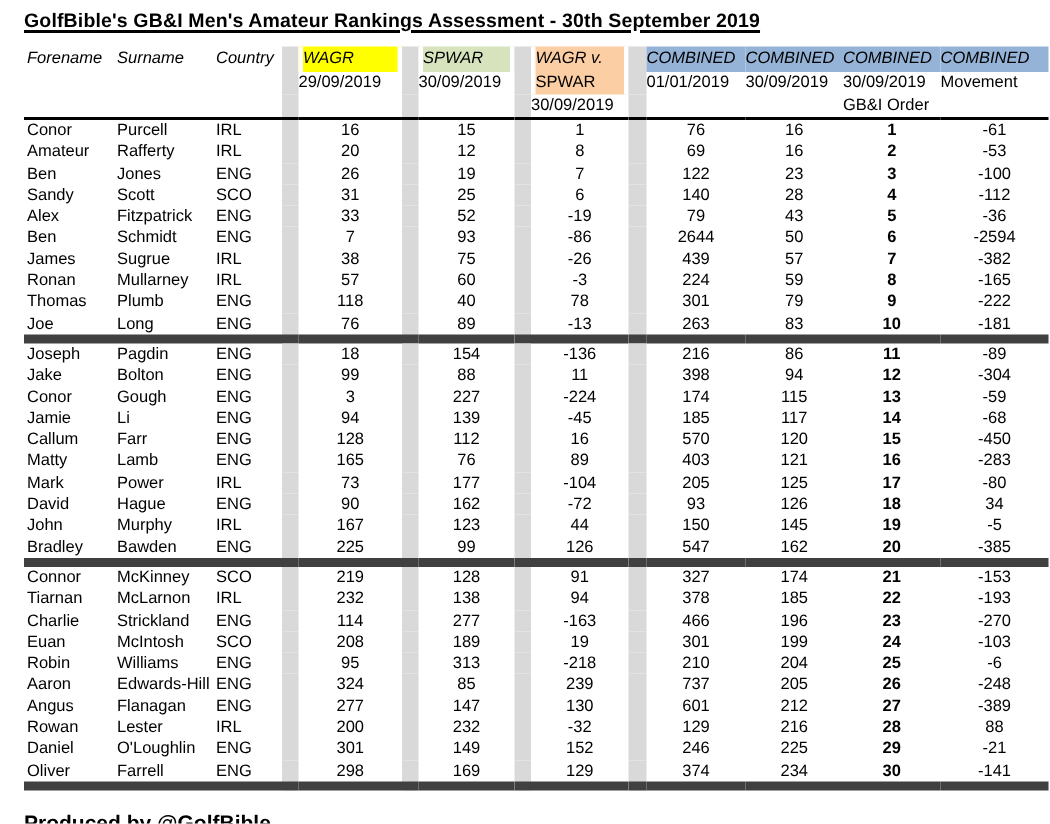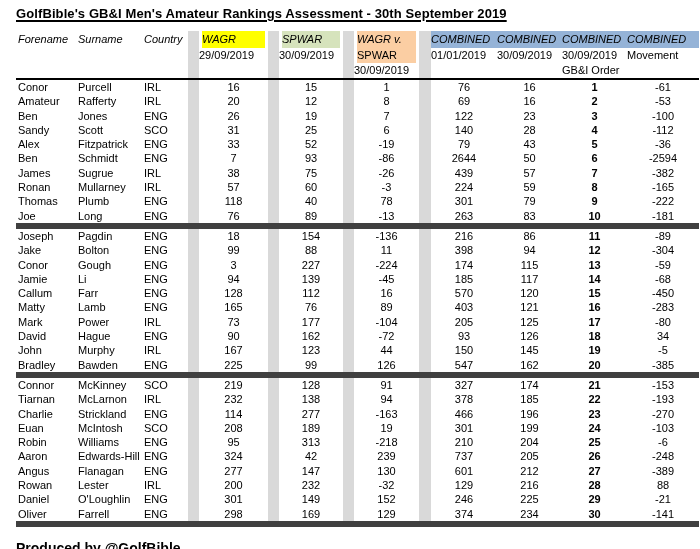--- a/index.html
+++ b/index.html
@@ -515,21 +515,21 @@
           <td class="num order">25</td>
           <td class="num">-6</td>
         </tr>
         <tr>
           <td class="name">Aaron</td>
           <td class="name">Edwards-Hill</td>
           <td class="name">ENG</td>
           <td class="sep"></td>
           <td class="num">324</td>
           <td class="sep"></td>
-          <td class="num">42</td>
+          <td class="num">85</td>
           <td class="sep"></td>
           <td class="num">239</td>
           <td class="sep"></td>
           <td class="num">737</td>
           <td class="num">205</td>
           <td class="num order">26</td>
           <td class="num">-248</td>
         </tr>
         <tr>
           <td class="name">Angus</td>

